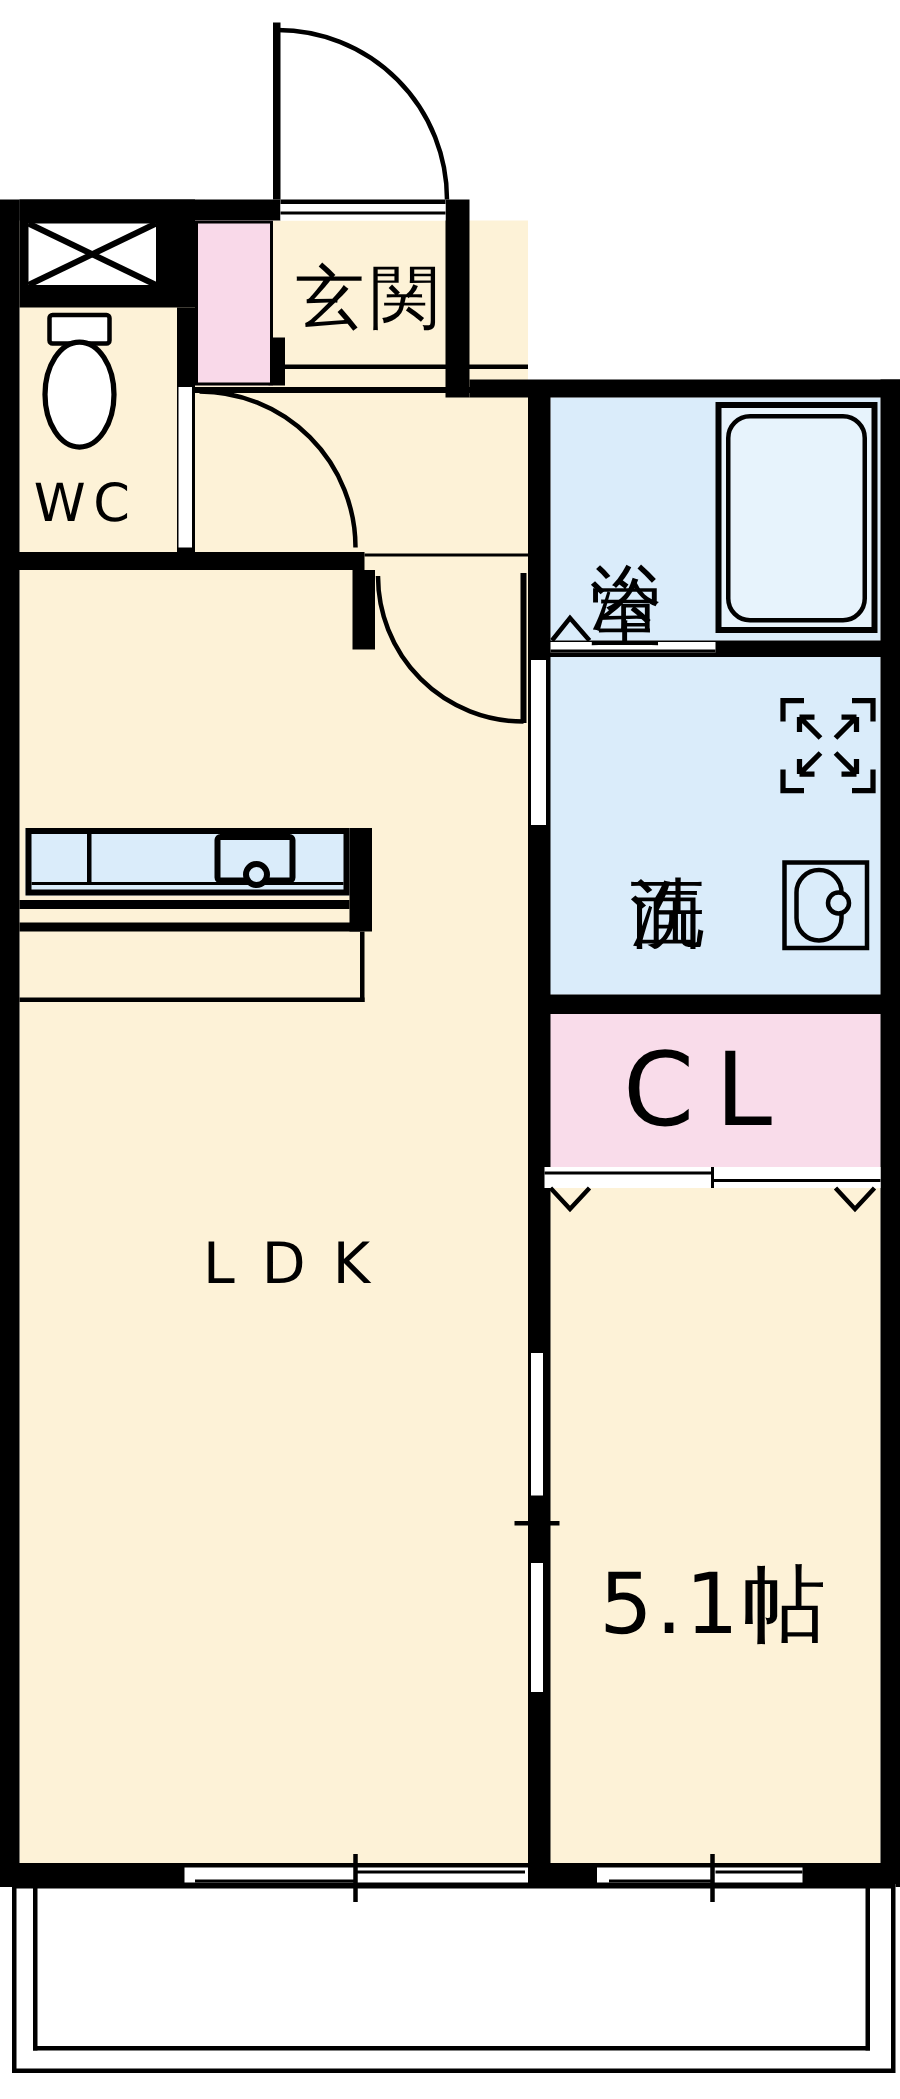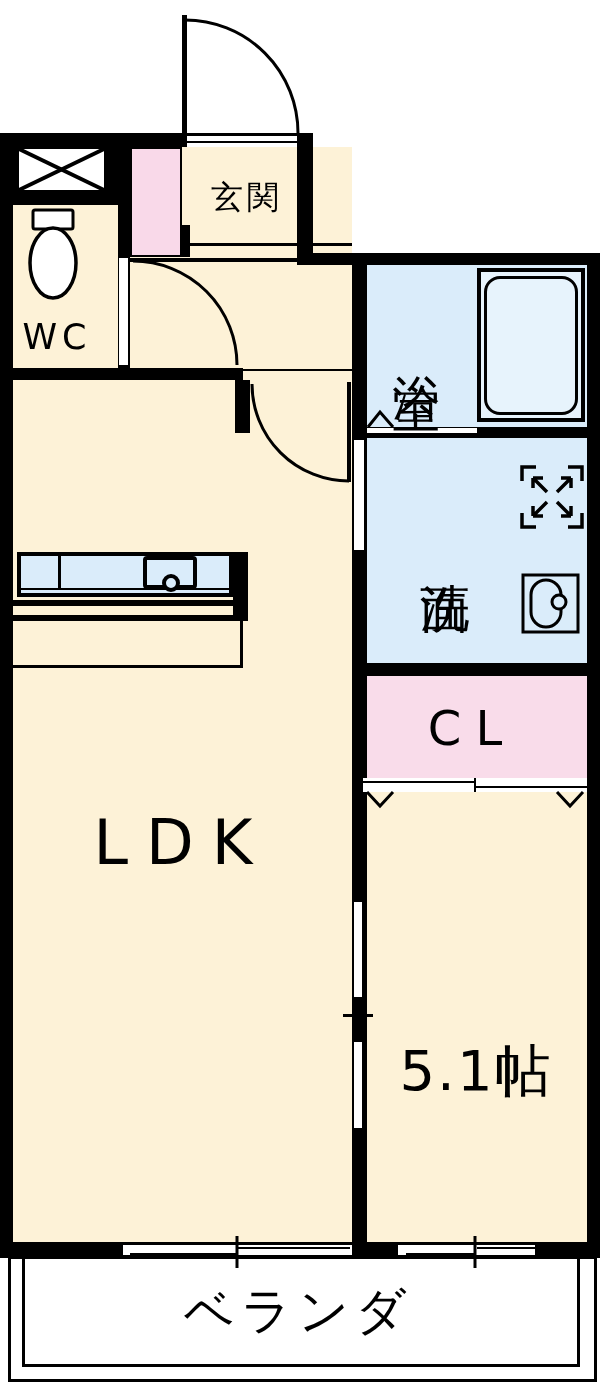--- a/index.html
+++ b/index.html
@@ -138,22 +138,21 @@
       <rect x="531" y="580" width="30" height="47" rx="15" stroke-width="3"></rect>
       <circle cx="559" cy="602" r="7" stroke-width="3" fill="#daecfa"></circle>
     </g>
 
     <g stroke="#000" stroke-width="3">
       <line x1="237" y1="1236" x2="237" y2="1268"></line>
       <line x1="475" y1="1236" x2="475" y2="1268"></line>
     </g>
   </svg>
 
-  <div class="label" style="left:247px;top:198px;font-size:32px;letter-spacing:4px;">玄関</div>
+  <div class="label" style="left:247px;top:198px;font-size:46px;letter-spacing:4px;">玄関</div>
   <div class="label" style="left:57px;top:337px;font-size:35px;letter-spacing:5px;">WC</div>
   <div class="label vert" style="left:417px;top:345px;font-size:48px;letter-spacing:8px;">浴室</div>
   <div class="label vert" style="left:445px;top:549px;font-size:50px;letter-spacing:6px;">洗面</div>
-  <div class="label" style="left:472px;top:728px;font-size:48px;letter-spacing:14px;">CL</div>
-  <div class="label" style="left:182px;top:843px;font-size:62px;letter-spacing:18px;">LDK</div>
+  <div class="label" style="left:472px;top:728px;font-size:68px;letter-spacing:14px;">CL</div>
+  <div class="label" style="left:200px;top:843px;font-size:38px;letter-spacing:18px;">LDK</div>
   <div class="label" style="left:476px;top:1071px;font-size:56px;letter-spacing:2px;">5.1帖</div>
-  <div class="label" style="left:298px;top:1311px;font-size:50px;letter-spacing:6px;">ベランダ</div>
 
 </div>
 
 </body></html>

